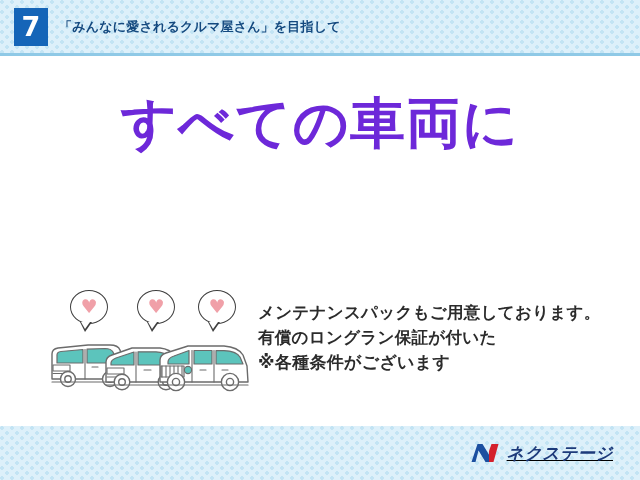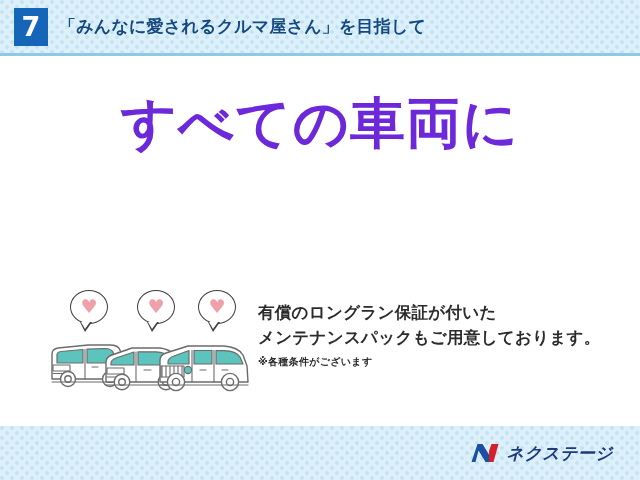--- a/index.html
+++ b/index.html
@@ -49,21 +49,21 @@
     color: #ffffff;
     font-size: 27px;
     font-weight: bold;
     line-height: 38px;
     text-align: center;
     letter-spacing: 0;
     flex: 0 0 auto;
   }
   #header-title {
     margin-left: 11px;
-    font-size: 17px;
+    font-size: 13px;
     font-weight: bold;
     color: #14497f;
     letter-spacing: 0.2px;
     white-space: nowrap;
   }
 
   
   #hero {
     position: absolute;
     left: 0;
@@ -155,37 +155,38 @@
   .desc-line {
     color: #2b2b2b;
     font-size: 16.5px;
     font-weight: bold;
     line-height: 25px;
     letter-spacing: 0.3px;
     white-space: nowrap;
   }
   .desc-note {
     color: #2b2b2b;
-    font-size: 10px;
+    font-size: 17px;
     font-weight: bold;
     line-height: 24px;
     letter-spacing: 0.3px;
     white-space: nowrap;
   }
 
   
   #footer {
     position: absolute;
     left: 0;
     bottom: 0;
     width: 640px;
     height: 54px;
     display: flex;
     align-items: center;
     justify-content: flex-end;
+    text-decoration: underline;
   }
   #logo {
     display: flex;
     align-items: center;
     margin-right: 27px;
   }
   #logo-mark {
     width: 31px;
     height: 20px;
     margin-right: 5px;
@@ -293,22 +294,22 @@
             <circle cx="182" cy="50" r="8.6" fill="#ffffff"></circle>
             <circle cx="182" cy="50" r="3.6" fill="#ffffff"></circle>
             <path d="M112 53 L200 53" stroke-width="1.2"></path>
           </g>
 
         </g>
       </svg>
     </div>
 
     <div id="desc">
+      <div class="desc-line">メンテナンスパックもご用意しております。</div>
       <div class="desc-line">有償のロングラン保証が付いた</div>
-      <div class="desc-line">メンテナンスパックもご用意しております。</div>
       <div class="desc-note">※各種条件がございます</div>
     </div>
 
   </div>
 
   <div id="footer" class="dotted">
     <div id="logo">
       <svg id="logo-mark" viewBox="0 0 31 20">
         <path d="M0.5 19 L6.5 1 L11.5 1 L20 15 L20 19 L14.5 19 L7.5 7.5 L4.5 19 Z" fill="#1b4fa0"></path>
         <path d="M20.5 1 L27.5 1 L22.5 19 L18 19 L18 8 Z" fill="#d4202c"></path>

